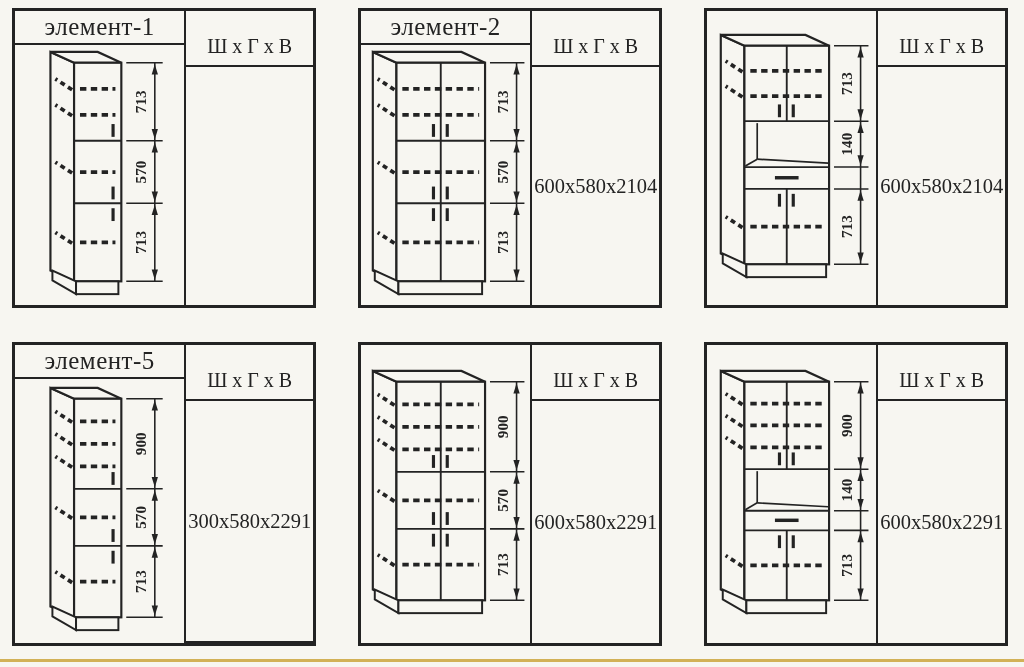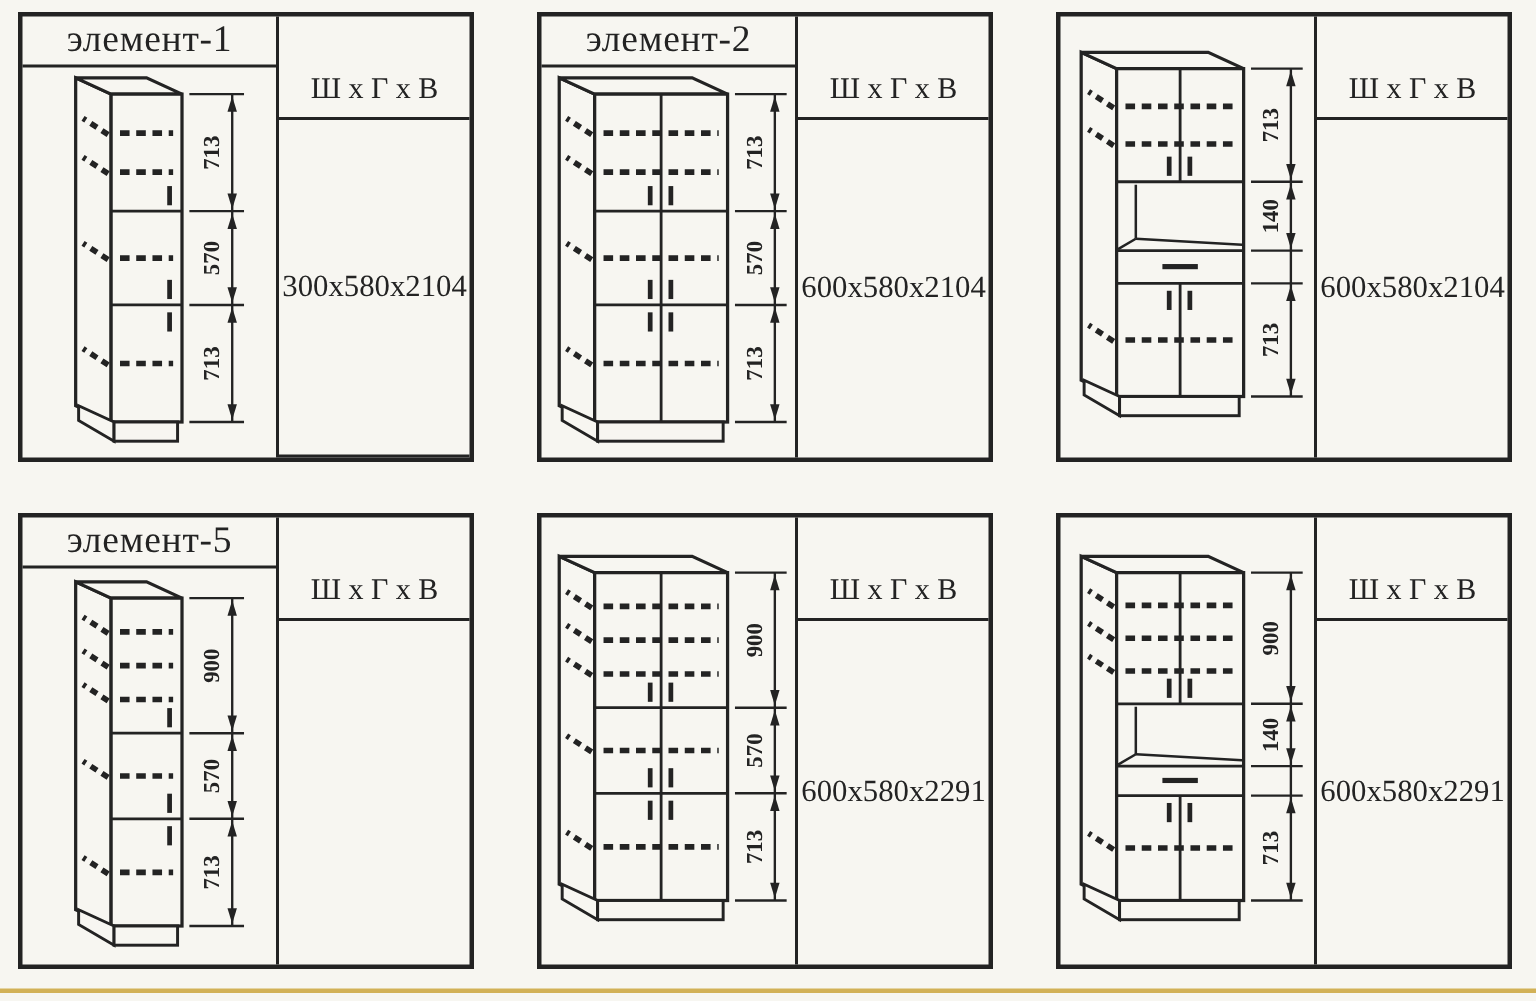--- a/index.html
+++ b/index.html
@@ -40,21 +40,21 @@
     box-sizing:border-box;
     display:flex;align-items:center;justify-content:center;
     font-size:25px;
     letter-spacing:0.5px;
     white-space:nowrap;
   }
   .drawing{flex:1;overflow:hidden;}
   .drawing svg{width:100%;height:100%;display:block;}
   .right-col{flex:1;display:flex;flex-direction:column;}
   .dims-header{
-    height:69px;
+    height:56px;
     border-bottom:2.5px solid var(--ink);
     box-sizing:border-box;
     display:flex;align-items:flex-end;justify-content:center;
     padding-bottom:7px;
     font-size:20px;
     white-space:nowrap;
   }
   .size-cell{
     flex:1;
     display:flex;align-items:center;justify-content:center;
@@ -108,21 +108,20 @@
               <polygon points="142,157.24599999999998 138.8,146.74599999999998 145.2,146.74599999999998" fill="#232323"></polygon>
               <text x="133" y="126.99999999999999" fill="#232323" font-size="15.5" font-family="&quot;Liberation Serif&quot;, serif" font-weight="700" text-anchor="middle" transform="rotate(-90 133 126.99999999999999)">570</text>
               <polygon points="142,160.24599999999998 138.8,170.74599999999998 145.2,170.74599999999998" fill="#232323"></polygon>
               <polygon points="142,236.49999999999997 138.8,225.99999999999997 145.2,225.99999999999997" fill="#232323"></polygon>
               <text x="133" y="198.373" fill="#232323" font-size="15.5" font-family="&quot;Liberation Serif&quot;, serif" font-weight="700" text-anchor="middle" transform="rotate(-90 133 198.373)">713</text>
             </svg>
           </div>
       </div>
       <div class="right-col">
         <div class="dims-header">Ш x Г x В</div>
-        <div class="size-cell split">300x580x2104</div>
       </div>
     </div>
 
     <div class="panel">
       <div class="left-col">
         <div class="title-box">элемент-2</div>
         <div class="drawing">
             <svg viewBox="0 0 172 260" preserveAspectRatio="xMidYMid meet">
               <polygon points="36,16 12,5 12,227 36,238" fill="#f7f6f1" stroke="#232323" stroke-width="2.2" stroke-linejoin="miter"></polygon>
               <polygon points="36,16 126,16 102,5 12,5" fill="#f7f6f1" stroke="#232323" stroke-width="2.2" stroke-linejoin="miter"></polygon>
@@ -258,20 +257,21 @@
               <polygon points="142,163.906 138.8,153.406 145.2,153.406" fill="#232323"></polygon>
               <text x="133" y="136.435" fill="#232323" font-size="15.5" font-family="&quot;Liberation Serif&quot;, serif" font-weight="700" text-anchor="middle" transform="rotate(-90 133 136.435)">570</text>
               <polygon points="142,166.906 138.8,177.406 145.2,177.406" fill="#232323"></polygon>
               <polygon points="142,236.5 138.8,226 145.2,226" fill="#232323"></polygon>
               <text x="133" y="201.703" fill="#232323" font-size="15.5" font-family="&quot;Liberation Serif&quot;, serif" font-weight="700" text-anchor="middle" transform="rotate(-90 133 201.703)">713</text>
             </svg>
           </div>
       </div>
       <div class="right-col">
         <div class="dims-header">Ш x Г x В</div>
+        <div class="size-cell split">300x580x2291</div>
       </div>
     </div>
 
     <div class="panel">
       <div class="left-col">
         <div class="drawing">
             <svg viewBox="0 0 172 260" preserveAspectRatio="xMidYMid meet">
               <polygon points="36,16 12,5 12,227 36,238" fill="#f7f6f1" stroke="#232323" stroke-width="2.2" stroke-linejoin="miter"></polygon>
               <polygon points="36,16 126,16 102,5 12,5" fill="#f7f6f1" stroke="#232323" stroke-width="2.2" stroke-linejoin="miter"></polygon>
               <rect x="36" y="16" width="90" height="222" fill="#f7f6f1" stroke="#232323" stroke-width="2.2"></rect>

